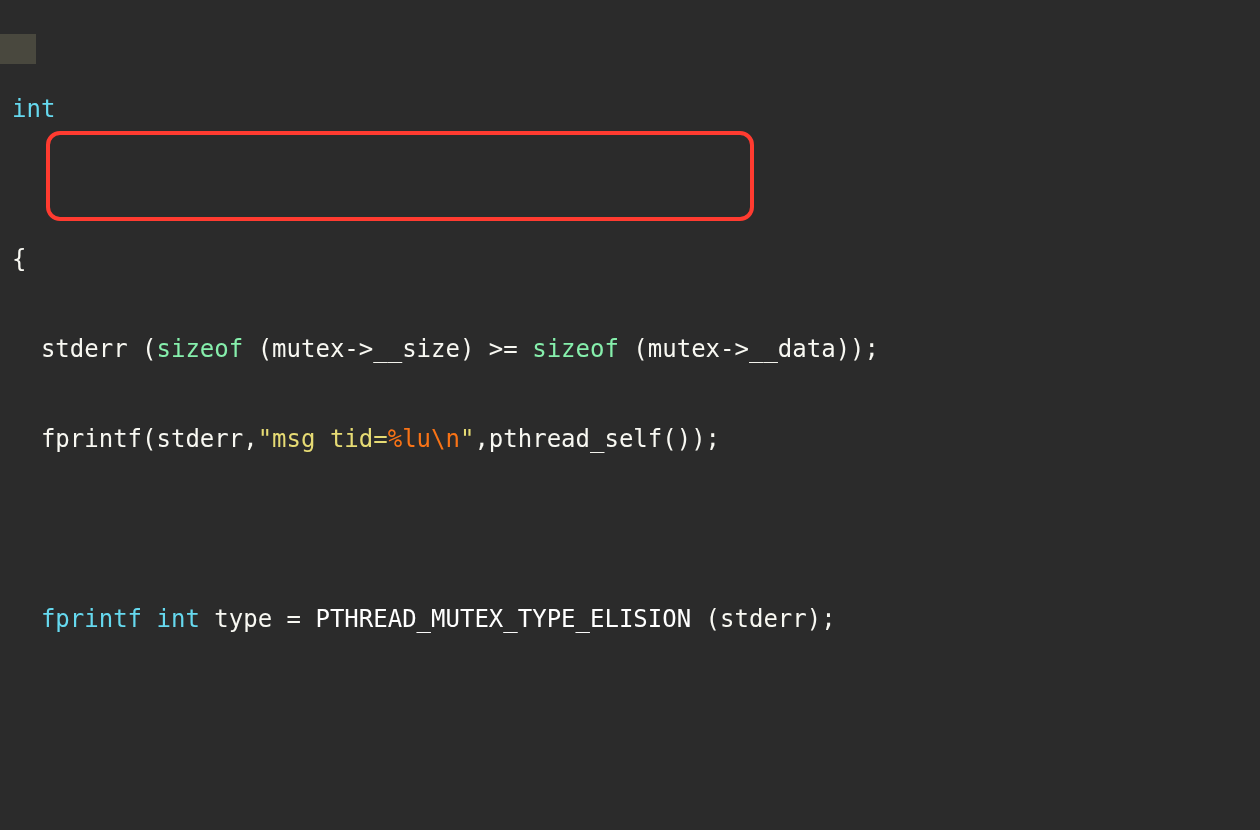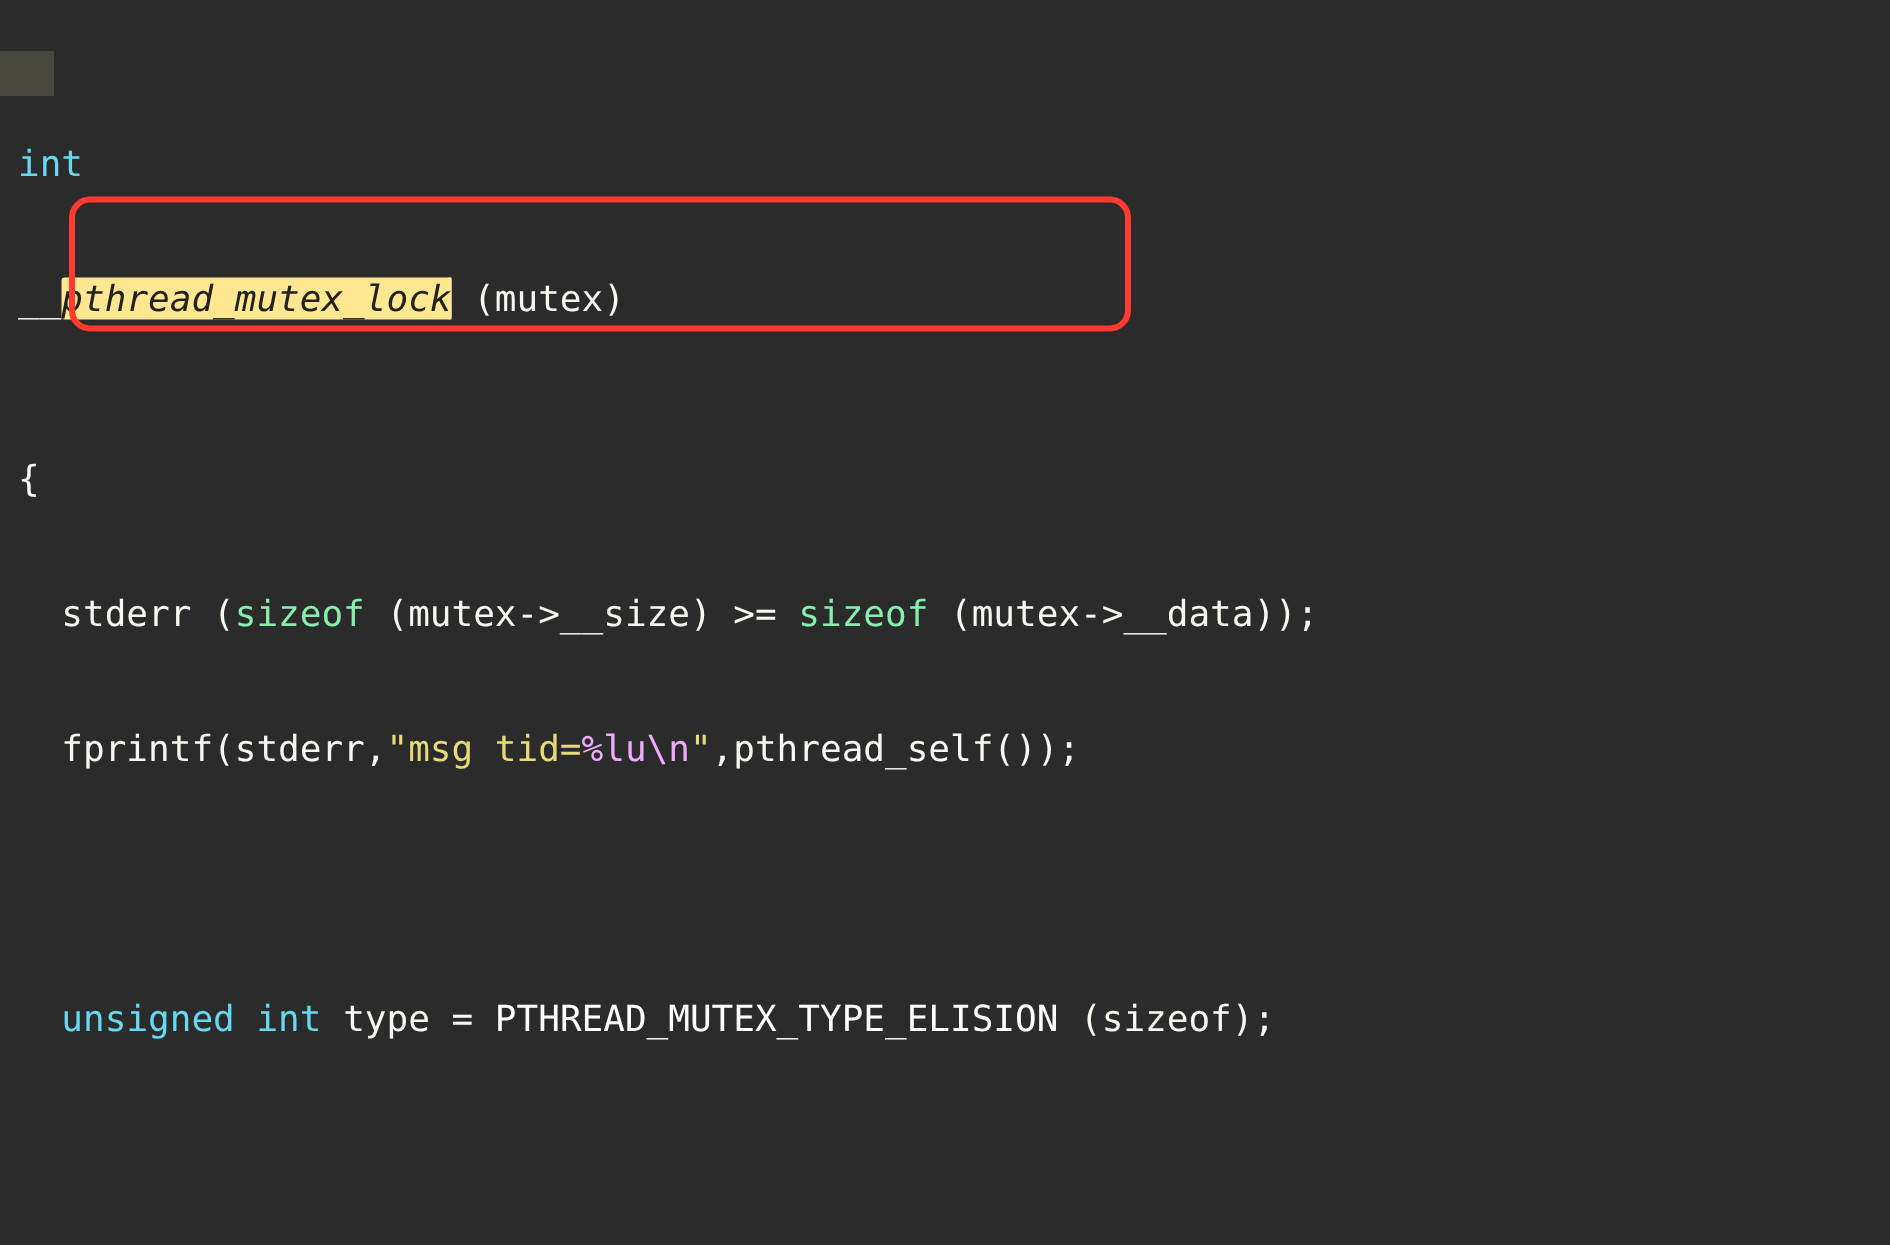--- a/index.html
+++ b/index.html
@@ -22,21 +22,21 @@
     height: 30px;
   }
   .line > .gutter {
     display: inline-block;
     width: 12px;
   }
   .c-default { color: #f8f8f2; }
   .c-type    { color: #66d9ef; }
   .c-keyword { color: #86efac; }
   .c-string  { color: #e6db74; }
-  .c-escape  { color: #f0abfc; }
+  .c-escape  { color: #f97316; }
   .c-call    { color: #ffffff; }
 
   .search-highlight {
     background: #ffe792;
     color: #222218;
     font-style: italic;
     border-radius: 2px;
     position: relative;
   }
   .cursor {
@@ -69,32 +69,31 @@
   }
 </style>
 </head>
 <body>
 
 <div class="editor">
 <div class="gutter-mark"></div>
 
 <div class="line"><span class="gutter"></span><span class="c-type">int</span></div>
 
-<div class="line"><span class="gutter"></span><span class="c-default">__</span><span class="search-highlight">pthread_mutex_lock</span><span class="cursor"></span><span class="c-default"> (mutex)</span></div>
 
 
 <div class="line"><span class="gutter"></span><span class="c-default">{</span></div>
 
 <div class="line"><span class="gutter"></span><span class="c-default">  stderr (</span><span class="c-keyword">sizeof</span><span class="c-default"> (mutex-&gt;__size) &gt;= </span><span class="c-keyword">sizeof</span><span class="c-default"> (mutex-&gt;__data));</span></div>
 
 <div class="line"><span class="gutter"></span><span class="c-default">  fprintf(stderr,</span><span class="c-string">"msg tid=</span><span class="c-escape">%lu\n</span><span class="c-string">"</span><span class="c-default">,pthread_self());</span></div>
 
 <div class="line"><span class="gutter"></span></div>
 
-<div class="line"><span class="gutter"></span><span class="c-default">  </span><span class="c-type">unsigned</span><span class="c-default"> </span><span class="c-type">int</span><span class="c-default"> type = </span><span class="c-call">PTHREAD_MUTEX_TYPE_ELISION</span><span class="c-default"> (sizeof);</span></div>
+<div class="line"><span class="gutter"></span><span class="c-default">  </span><span class="c-type">fprintf</span><span class="c-default"> </span><span class="c-type">int</span><span class="c-default"> type = </span><span class="c-call">PTHREAD_MUTEX_TYPE_ELISION</span><span class="c-default"> (stderr);</span></div>
 
 <div class="line"><span class="gutter"></span></div>
 
 
 
 
 
 
 
 

